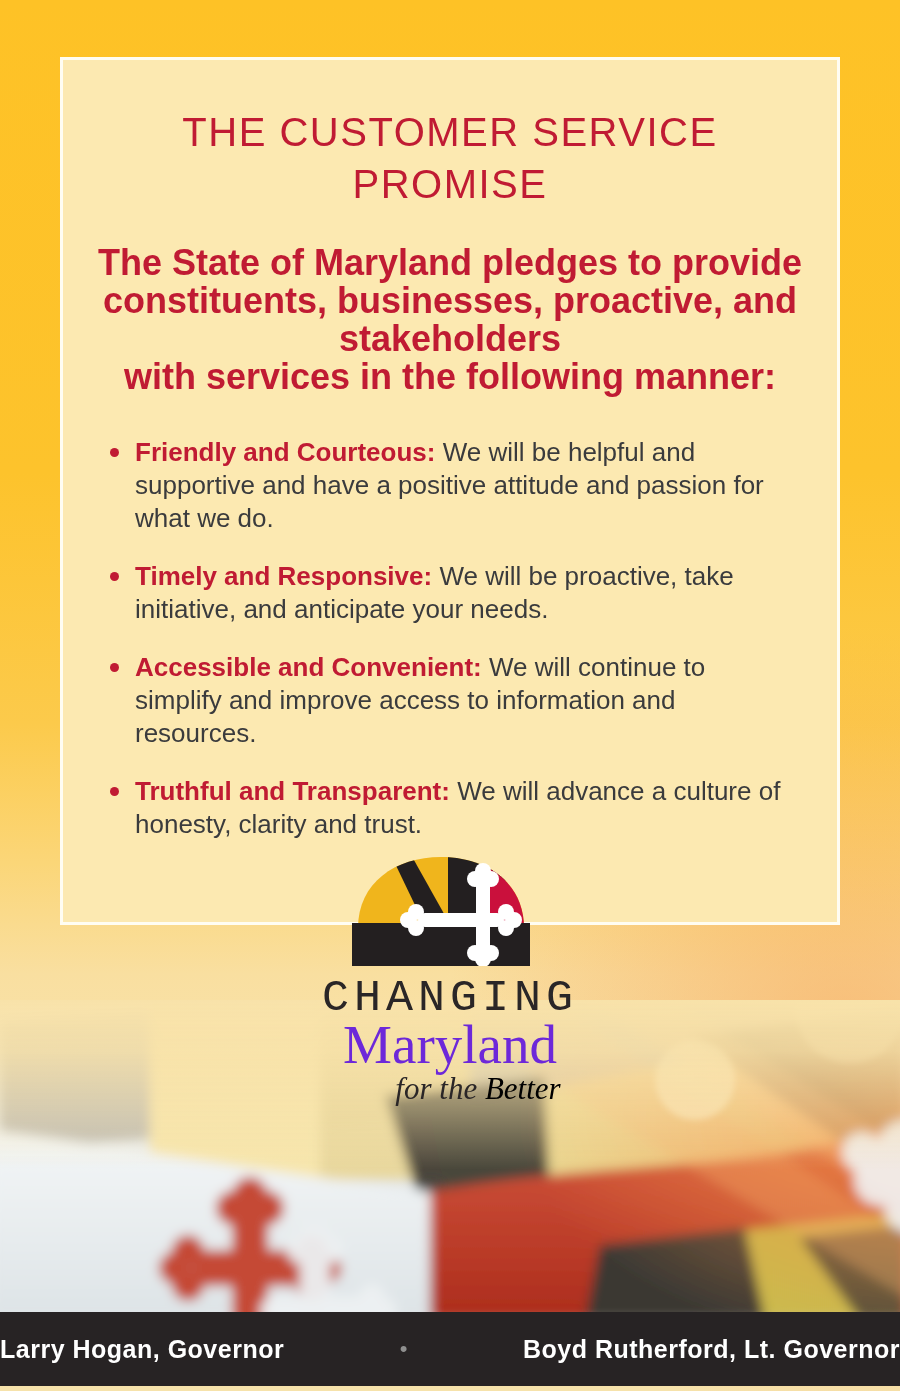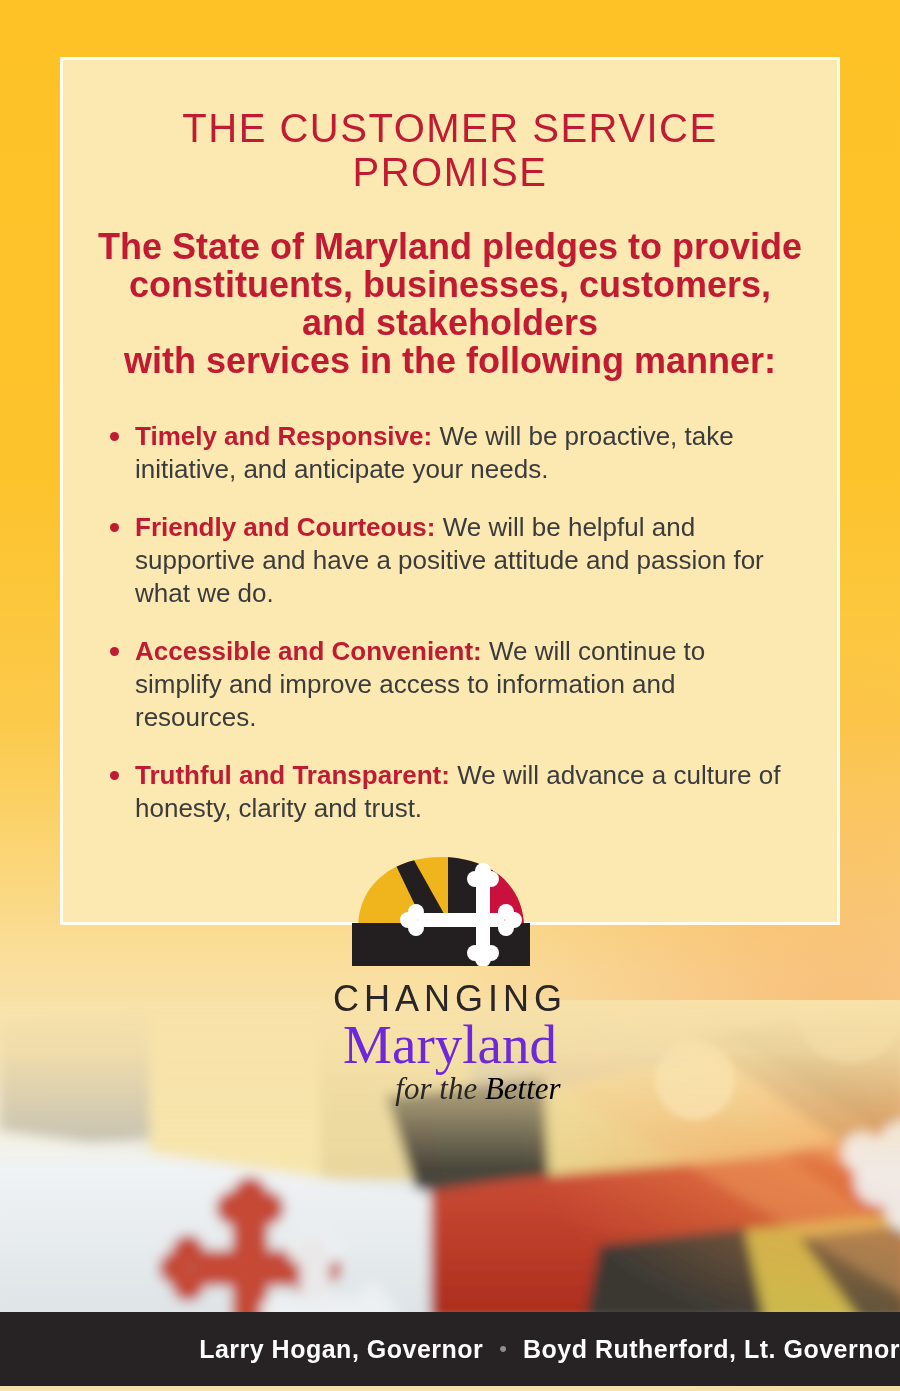--- a/index.html
+++ b/index.html
@@ -22,58 +22,59 @@
     position:absolute;left:0;top:1000px;width:900px;height:170px;
     background:linear-gradient(180deg,#f8e2a9 0%,rgba(248,226,169,.85) 30%,rgba(248,226,169,0) 100%);
   }
   
   .panel{
     position:absolute;left:60px;top:57px;width:780px;height:868px;
     box-sizing:border-box;border:3px solid #fffdf2;background:#fce9b1;
   }
   .title{
     margin:46px 20px 0;text-align:center;
-    font-size:40px;line-height:44px;font-weight:400;letter-spacing:1.5px;
+    font-size:40px;line-height:52px;font-weight:400;letter-spacing:1.5px;
     color:#c01b33;
   }
   .intro{
     margin:34px 30px 0;text-align:center;
     font-size:36px;line-height:38px;font-weight:700;color:#c01b33;
   }
   .promises{margin:40px 26px 0 47px;}
   .promise-item{
     position:relative;padding:0 26px 0 25px;margin-bottom:25px;
     font-size:26px;line-height:33px;color:#3a3b3d;
   }
   .promise-item .dot{
     position:absolute;left:0;top:12px;width:9px;height:9px;border-radius:50%;
     background:#c01b33;
   }
   .promise-item .label{font-weight:700;color:#c01b33;}
   
   .arch{position:absolute;left:352px;top:853px;width:178px;height:113px;z-index:6;}
   .brand{position:absolute;left:0;right:0;top:980px;text-align:center;z-index:6;}
   .brand-changing{
-    font-size:36px;line-height:38px;letter-spacing:5px;font-weight:400;
+    font-size:45px;line-height:38px;letter-spacing:5px;font-weight:400;
     color:#2a2627;
+    font-family:Liberation Mono, monospace;
   }
   .brand-maryland{
     font-family:"Liberation Serif",serif;
     font-size:55px;line-height:54px;color:#6d28d9;margin-top:0px;
   }
   .brand-tagline{
     font-family:"Liberation Serif",serif;font-style:italic;
     font-size:31px;line-height:34px;color:#2a2627;
     transform:translateX(28px);
   }
   .brand-tagline .accent{color:#000000;}
   
   .footer{
     position:absolute;left:0;top:1312px;width:900px;height:74px;
-    background:#272324;display:flex;align-items:center;justify-content:flex-end;
+    background:#272324;display:flex;align-items:center;justify-content:space-between;
     z-index:7;
   }
   .footer .name{color:#ffffff;font-size:25px;font-weight:700;letter-spacing:.5px;}
   .footer .sep{color:#8f8f8f;font-size:22px;margin:0 16px;}
 </style>
 </head>
 <body>
 
 <div class="bg"></div>
 
@@ -156,29 +157,29 @@
       <circle cx="850" cy="8" r="55" fill="#ffeec6" opacity=".4"></circle>
     </g>
   </svg>
 </div>
 <div class="flag-fade"></div>
 
 <div class="panel">
   <div class="title">THE CUSTOMER SERVICE PROMISE</div>
   <div class="intro">
     <div>The State of Maryland pledges to provide</div>
-    <div>constituents, businesses, customers, and stakeholders</div>
+    <div>constituents, businesses, proactive, and stakeholders</div>
     <div>with services in the following manner:</div>
   </div>
   <div class="promises">
     <div class="promise-item">
+      <span class="dot"></span><span class="label">Friendly and Courteous:</span><span> We will be helpful and supportive and have a positive attitude and passion for what we do.</span>
+    </div>
+    <div class="promise-item">
       <span class="dot"></span><span class="label">Timely and Responsive:</span><span> We will be proactive, take initiative, and anticipate your needs.</span>
-    </div>
-    <div class="promise-item">
-      <span class="dot"></span><span class="label">Friendly and Courteous:</span><span> We will be helpful and supportive and have a positive attitude and passion for what we do.</span>
     </div>
     <div class="promise-item">
       <span class="dot"></span><span class="label">Accessible and Convenient:</span><span> We will continue to simplify and improve access to information and resources.</span>
     </div>
     <div class="promise-item">
       <span class="dot"></span><span class="label">Truthful and Transparent:</span><span> We will advance a culture of honesty, clarity and trust.</span>
     </div>
   </div>
 </div>
 

